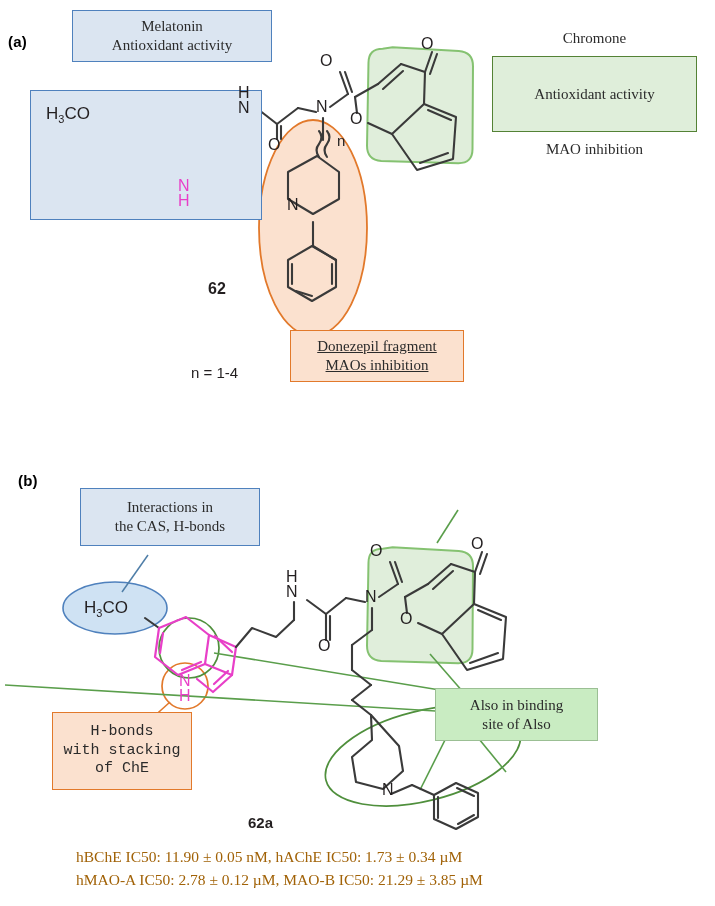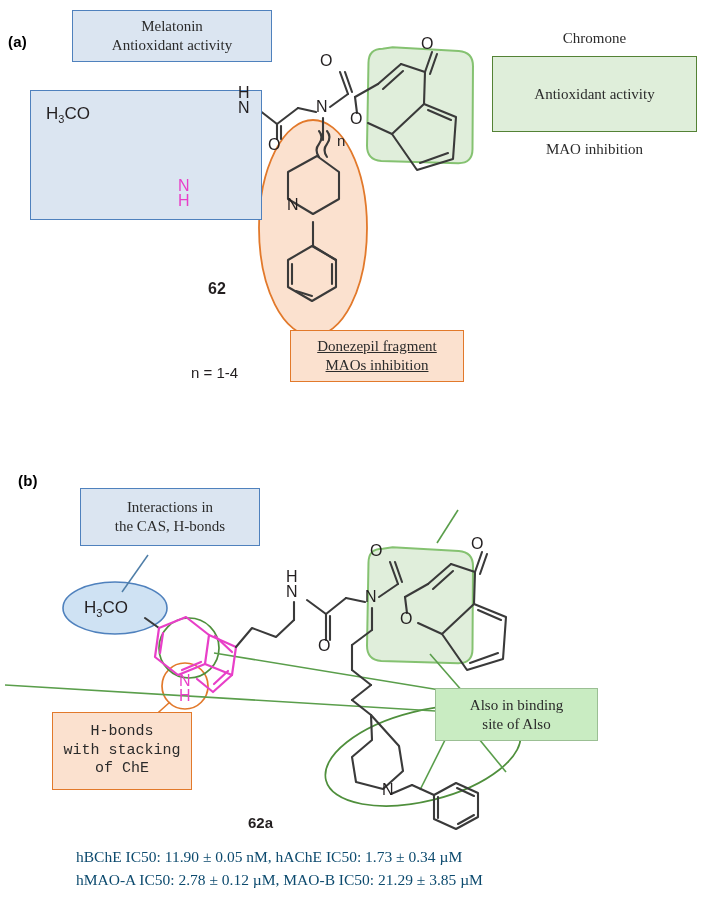--- a/index.html
+++ b/index.html
@@ -89,21 +89,21 @@
     font-size: 15px;
   }
   .mlabel sub { font-size: 11px; }
 
   
   .stats {
     position: absolute;
     font-family: "Liberation Serif", serif;
     font-size: 15.5px;
     line-height: 1.5;
-    color: #0c4a6e;
+    color: #a16207;
     white-space: nowrap;
   }
   .stats .ln { display: block; }
 
   svg.mol {
     position: absolute;
     left: 0; top: 0;
     width: 715px;
     height: 906px;
     pointer-events: none;

